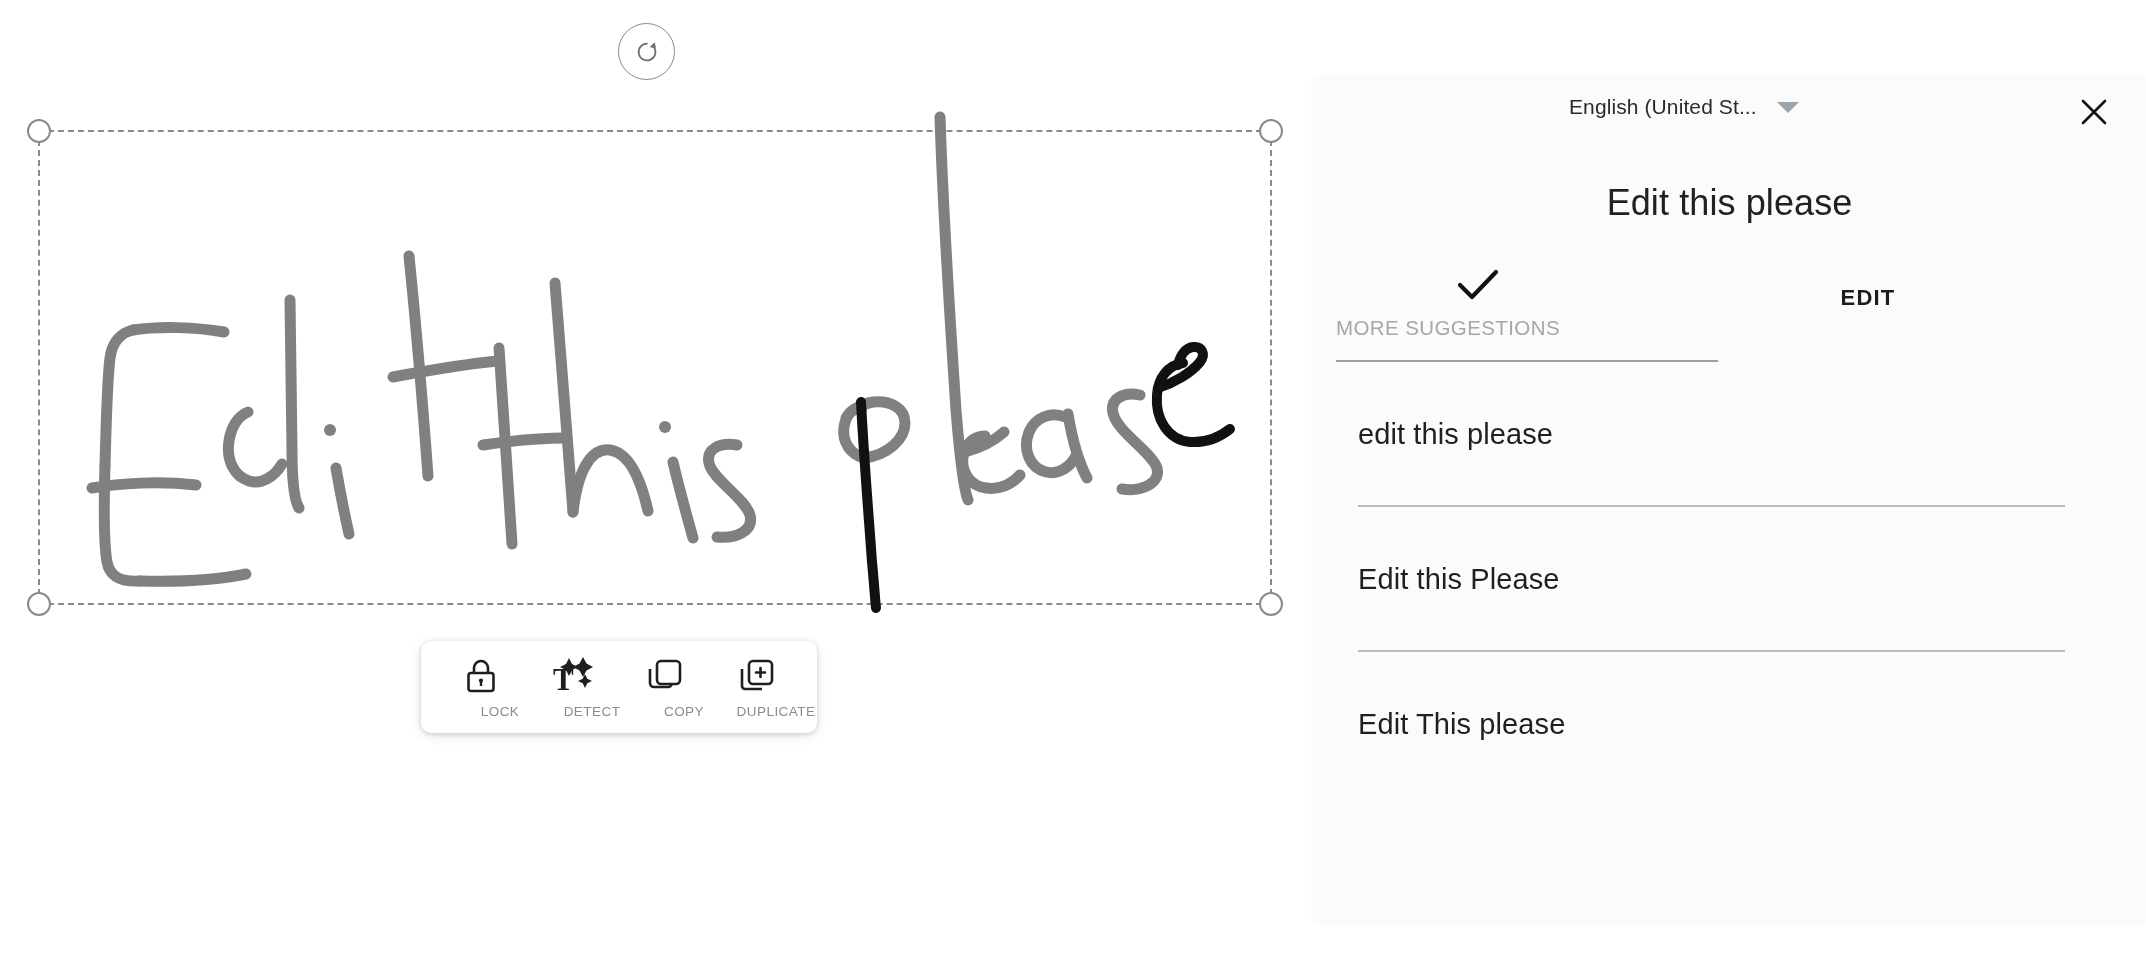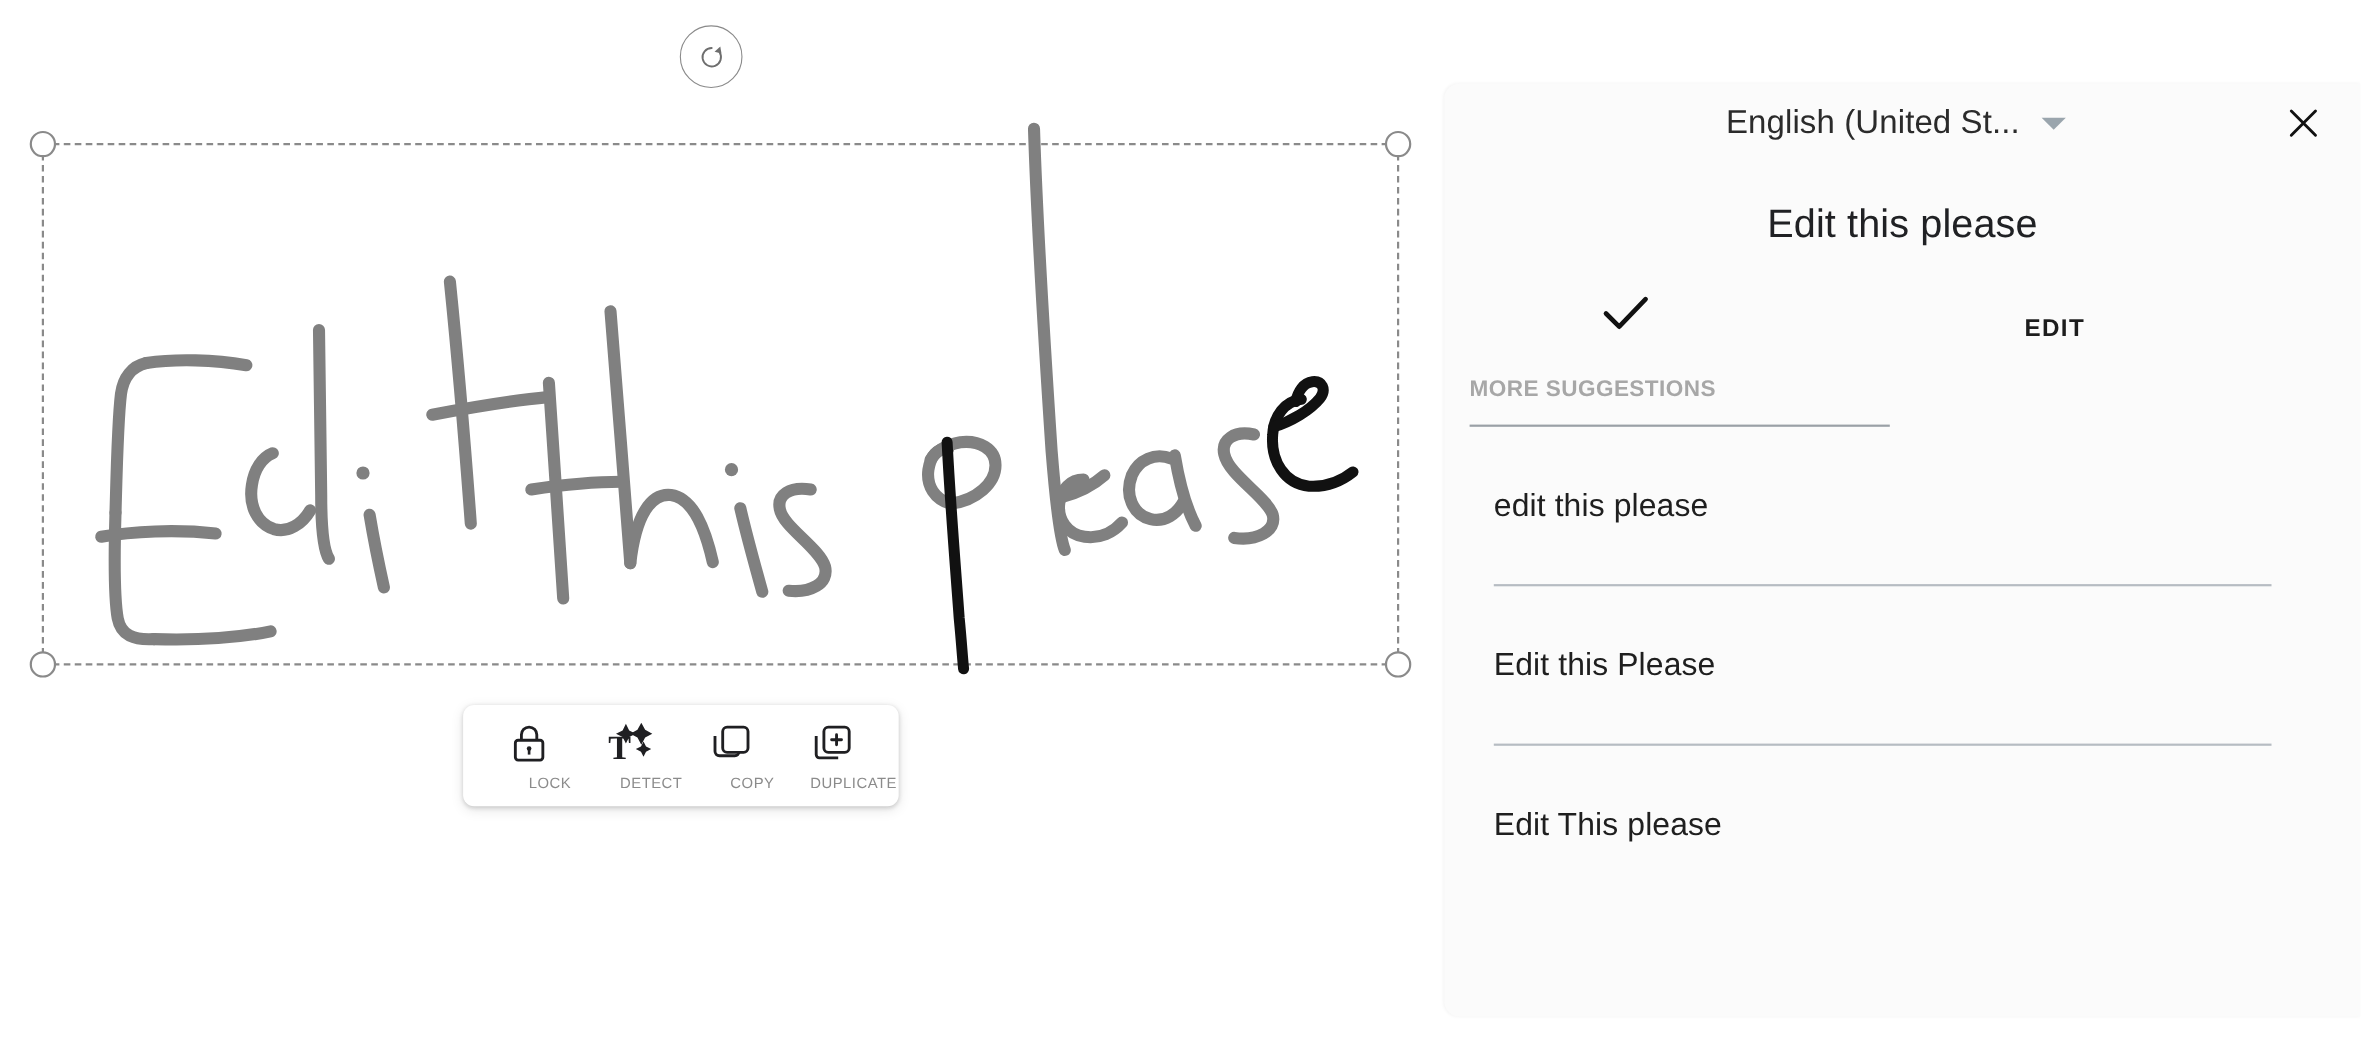--- a/index.html
+++ b/index.html
@@ -131,21 +131,21 @@
   }
   #language-selector {
     position: absolute;
     left: 256px;
     top: 19px;
     display: flex;
     align-items: center;
     cursor: pointer;
   }
   #language-label {
-    font-size: 30px;
+    font-size: 21px;
     color: #2b2b2b;
     font-family: "Liberation Sans", sans-serif;
     letter-spacing: 0.1px;
   }
   #language-caret {
     margin-left: 20px;
     width: 0; height: 0;
     border-left: 11px solid transparent;
     border-right: 11px solid transparent;
     border-top: 11px solid #9aa5ad;
@@ -197,23 +197,22 @@
   #edit-button .edit-label {
     font-size: 22px;
     font-weight: bold;
     letter-spacing: 1.2px;
     color: #1d1d1d;
     font-family: "Liberation Sans", sans-serif;
     margin-top: 25px;
   }
 
   #more-suggestions-block {
-    margin-top: 30px;
+    margin-top: 4px;
     padding-left: 23px;
-    font-weight: bold;
   }
   #more-suggestions-label {
     font-size: 20.5px;
     color: #a7a7a7;
     letter-spacing: 0.4px;
     font-family: "Liberation Sans", sans-serif;
   }
   #more-suggestions-rule {
     margin-top: 20px;
     width: 382px;

